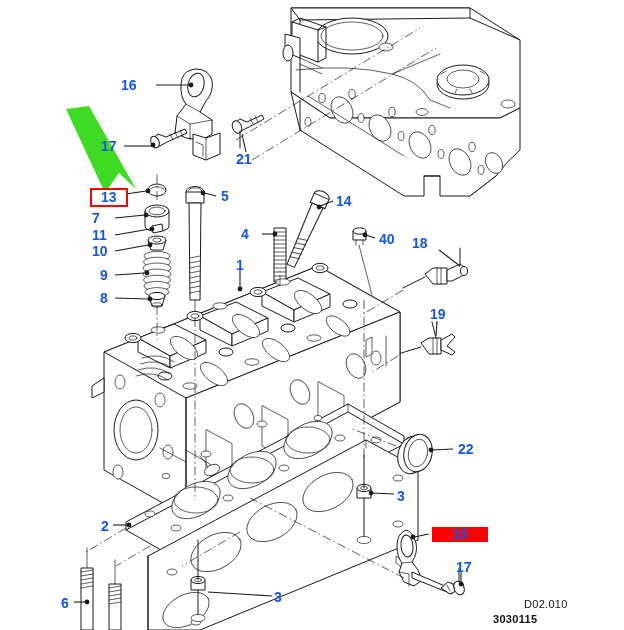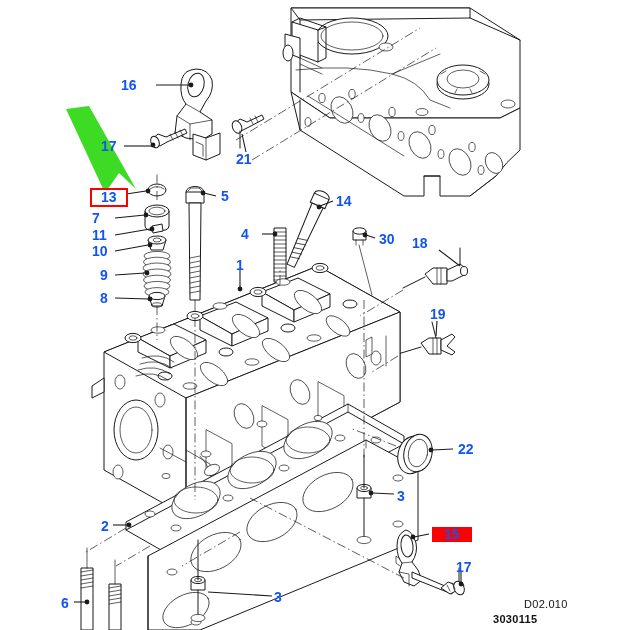--- a/index.html
+++ b/index.html
@@ -24,21 +24,21 @@
   .callout.hl-outline{
     color:#1155ee;
     background:#ffffff;
     border:2px solid #ff0000;
     padding:1px 9px;
     line-height:13px;
   }
   .callout.hl-fill{
     color:#1155ee;
     background:#ff0000;
-    padding:1px 12px;
+    padding:1px 20px;
     line-height:13px;
   }
   .footer-code{
     position:absolute;
     font-family:"Liberation Sans", sans-serif;
     font-size:11px;
     color:#111111;
     letter-spacing:.3px;
     white-space:nowrap;
   }
@@ -508,21 +508,21 @@
 
   <div class="callout" style="left:121px;top:78px;">16</div>
   <div class="callout" style="left:101px;top:139px;">17</div>
   <div class="callout" style="left:236px;top:152px;">21</div>
   <div class="callout hl-outline" style="left:90px;top:188px;">13</div>
   <div class="callout" style="left:221px;top:189px;">5</div>
   <div class="callout" style="left:336px;top:194px;">14</div>
   <div class="callout" style="left:92px;top:211px;">7</div>
   <div class="callout" style="left:92px;top:228px;">11</div>
   <div class="callout" style="left:241px;top:227px;">4</div>
-  <div class="callout" style="left:379px;top:232px;">30</div>
+  <div class="callout" style="left:379px;top:232px;">40</div>
   <div class="callout" style="left:412px;top:236px;text-align:right;">18</div>
   <div class="callout" style="left:92px;top:244px;">10</div>
   <div class="callout" style="left:236px;top:258px;">1</div>
   <div class="callout" style="left:100px;top:268px;">9</div>
   <div class="callout" style="left:430px;top:307px;">19</div>
   <div class="callout" style="left:100px;top:291px;">8</div>
   <div class="callout" style="left:458px;top:442px;">22</div>
   <div class="callout" style="left:397px;top:489px;">3</div>
   <div class="callout" style="left:101px;top:519px;">2</div>
   <div class="callout hl-fill" style="left:432px;top:527px;">15</div>

